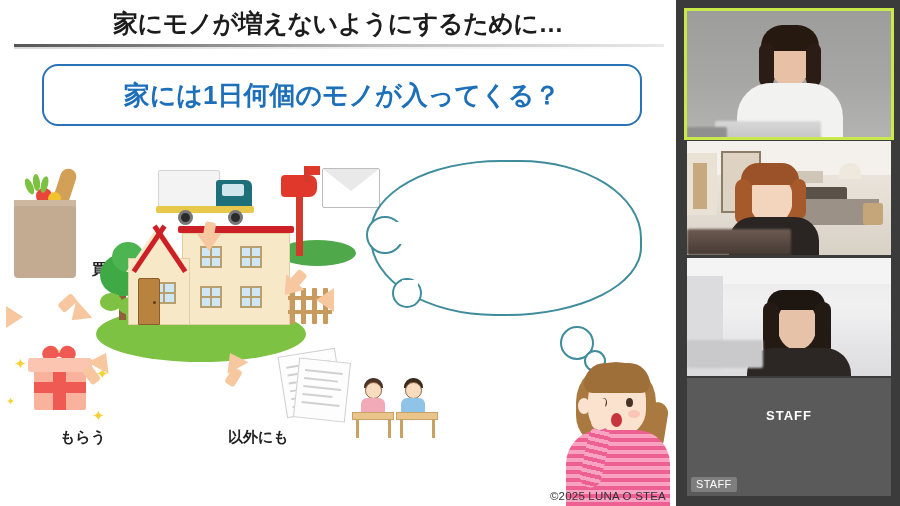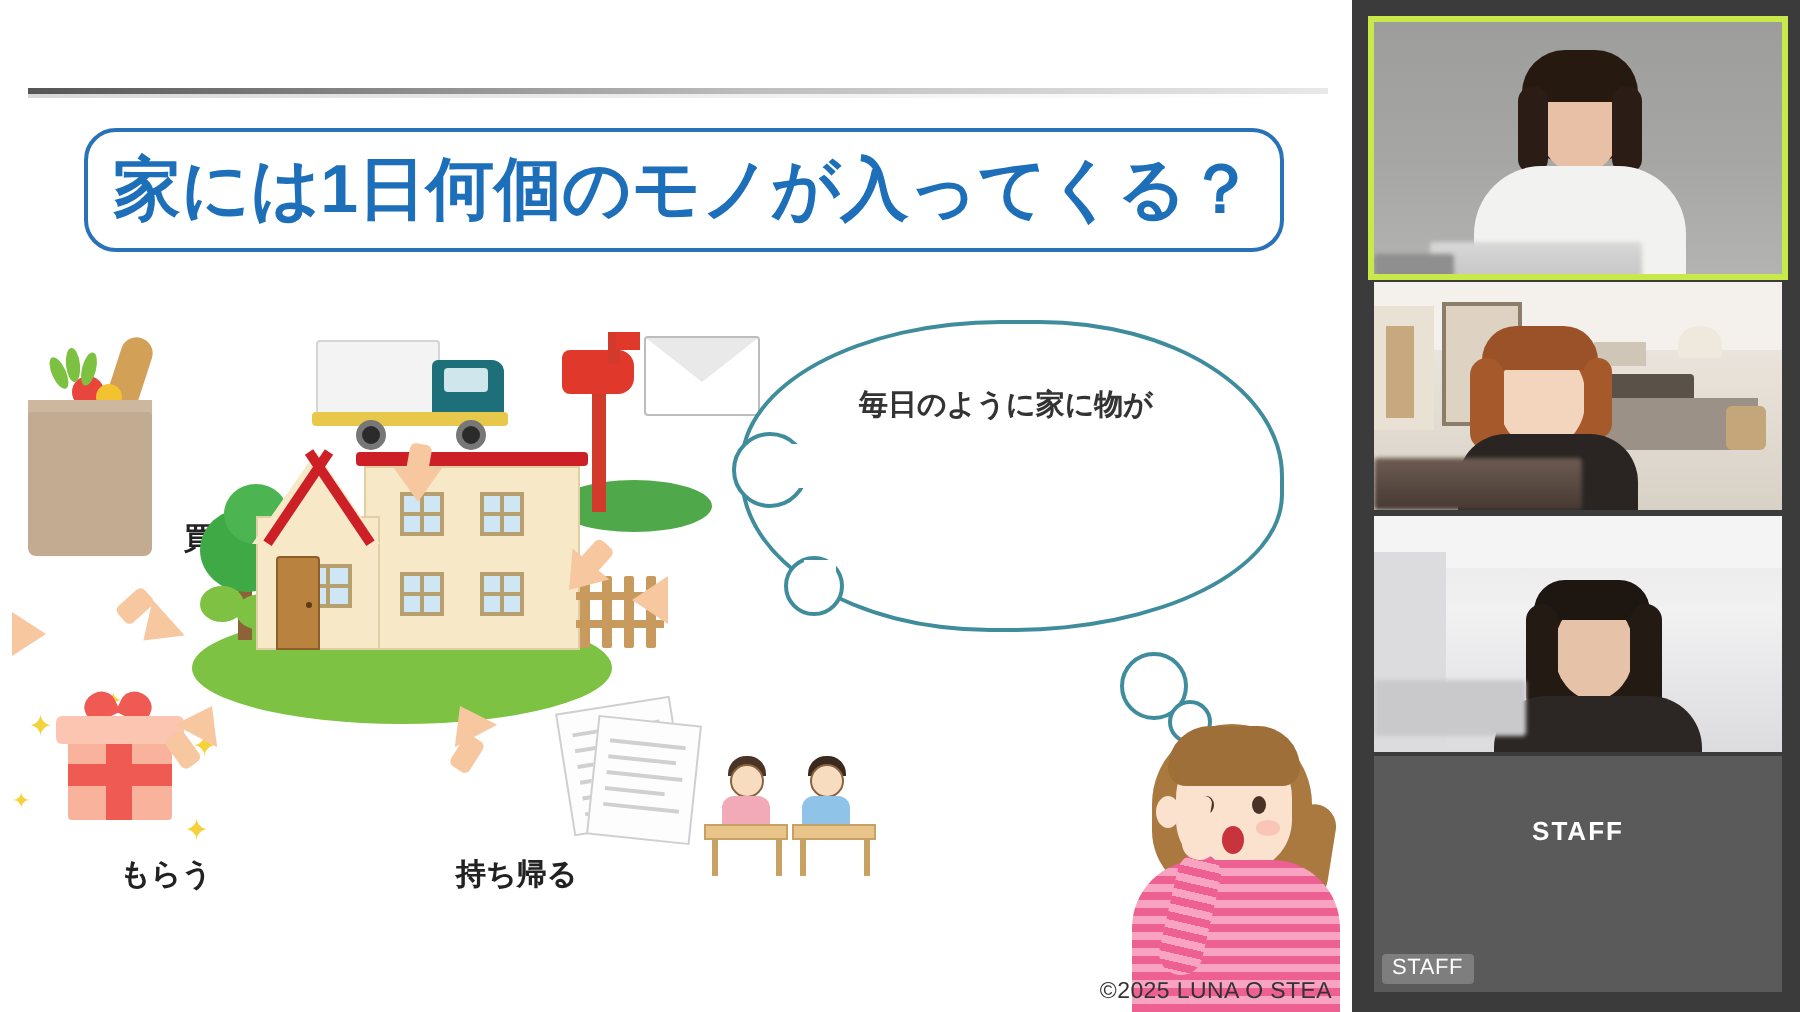--- a/index.html
+++ b/index.html
@@ -30,21 +30,21 @@
   }
 
   
   .qbox{
     position:absolute;left:42px;top:64px;width:600px;height:62px;
     border:2.5px solid #2a72b8;border-radius:16px;background:#ffffff;
     display:flex;align-items:center;justify-content:center;
     box-sizing:border-box;
   }
   .qbox-text{
-    font-size:34px;font-weight:bold;color:#1c6fb8;letter-spacing:0px;
+    font-size:26px;font-weight:bold;color:#1c6fb8;letter-spacing:0px;
     white-space:nowrap;
     text-align:right;
   }
 
   
   .canvas{position:absolute;left:0;top:130px;width:676px;height:376px;}
 
   
   .lbl{position:absolute;font-size:15px;font-weight:bold;color:#222;white-space:nowrap;}
 
@@ -212,20 +212,21 @@
   .laptop{position:absolute;background:linear-gradient(180deg,#d8d8d8,#bfbfbf);border-radius:2px;}
   .blur{filter:blur(1.1px);}
 </style>
 </head>
 <body>
 
 <div id="root">
 
   <div class="slide">
 
+    <div class="slide-title">家にモノが増えないようにするために…</div>
     <div class="title-rule"></div>
     <div class="title-rule2"></div>
 
     <div class="qbox">
       <div class="qbox-text">家には1日何個のモノが入ってくる？</div>
     </div>
 
     <div class="canvas">
 
       <div>
@@ -327,21 +328,21 @@
         <div class="kid-hair" style="left:404px;top:248px;background:#3a2a1e;"></div>
         <div class="kid-head" style="left:405px;top:252px;"></div>
         <div class="kid-body" style="left:401px;top:268px;background:#8fc4e8;"></div>
         <div class="desk" style="left:352px;top:282px;width:42px;height:8px;"></div>
         <div class="desk" style="left:396px;top:282px;width:42px;height:8px;"></div>
         <div class="desk-leg" style="left:356px;top:290px;height:18px;"></div>
         <div class="desk-leg" style="left:388px;top:290px;height:18px;"></div>
         <div class="desk-leg" style="left:400px;top:290px;height:18px;"></div>
         <div class="desk-leg" style="left:432px;top:290px;height:18px;"></div>
       </div>
-      <div class="lbl" style="left:228px;top:298px;">持ち帰る</div>
+      <div class="lbl" style="left:228px;top:298px;">以外にも</div>
 
       <div>
         <div class="arrow-stem" style="left:204px;top:92px;width:11px;height:16px;transform:rotate(10deg);"></div>
         <div class="arrow-head" style="left:197px;top:104px;border-left:12px solid transparent;border-right:12px solid transparent;border-top:17px solid #f7c7a0;"></div>
       </div>
       <div>
         <div class="arrow-stem" style="left:292px;top:140px;width:11px;height:18px;transform:rotate(42deg);"></div>
         <div class="arrow-head" style="left:278px;top:150px;border-left:12px solid transparent;border-right:12px solid transparent;border-top:17px solid #f7c7a0;transform:rotate(40deg);"></div>
       </div>
       <div>
@@ -363,21 +364,20 @@
         <div class="arrow-head" style="left:6px;top:176px;border-top:11px solid transparent;border-bottom:11px solid transparent;border-left:17px solid #f7c7a0;"></div>
       </div>
 
       <div>
         <div class="bubble"></div>
         <div class="bubble-lobe" style="left:366px;top:86px;width:34px;height:34px;"></div>
         <div class="bubble-lobe" style="left:392px;top:148px;width:26px;height:26px;"></div>
         <div class="bubble-mask" style="left:382px;top:92px;width:22px;height:22px;"></div>
         <div class="bubble-mask" style="left:402px;top:150px;width:16px;height:16px;"></div>
         <div class="bubble-text">
-          <div>毎日のように家に物が</div>
         </div>
         <div class="bubble-lobe" style="left:560px;top:196px;width:30px;height:30px;"></div>
         <div class="bubble-lobe" style="left:584px;top:220px;width:18px;height:18px;"></div>
       </div>
 
       <div>
         <div class="girl-hair-back"></div>
         <div class="girl-pony"></div>
         <div class="girl-ear"></div>
         <div class="girl-face"></div>

